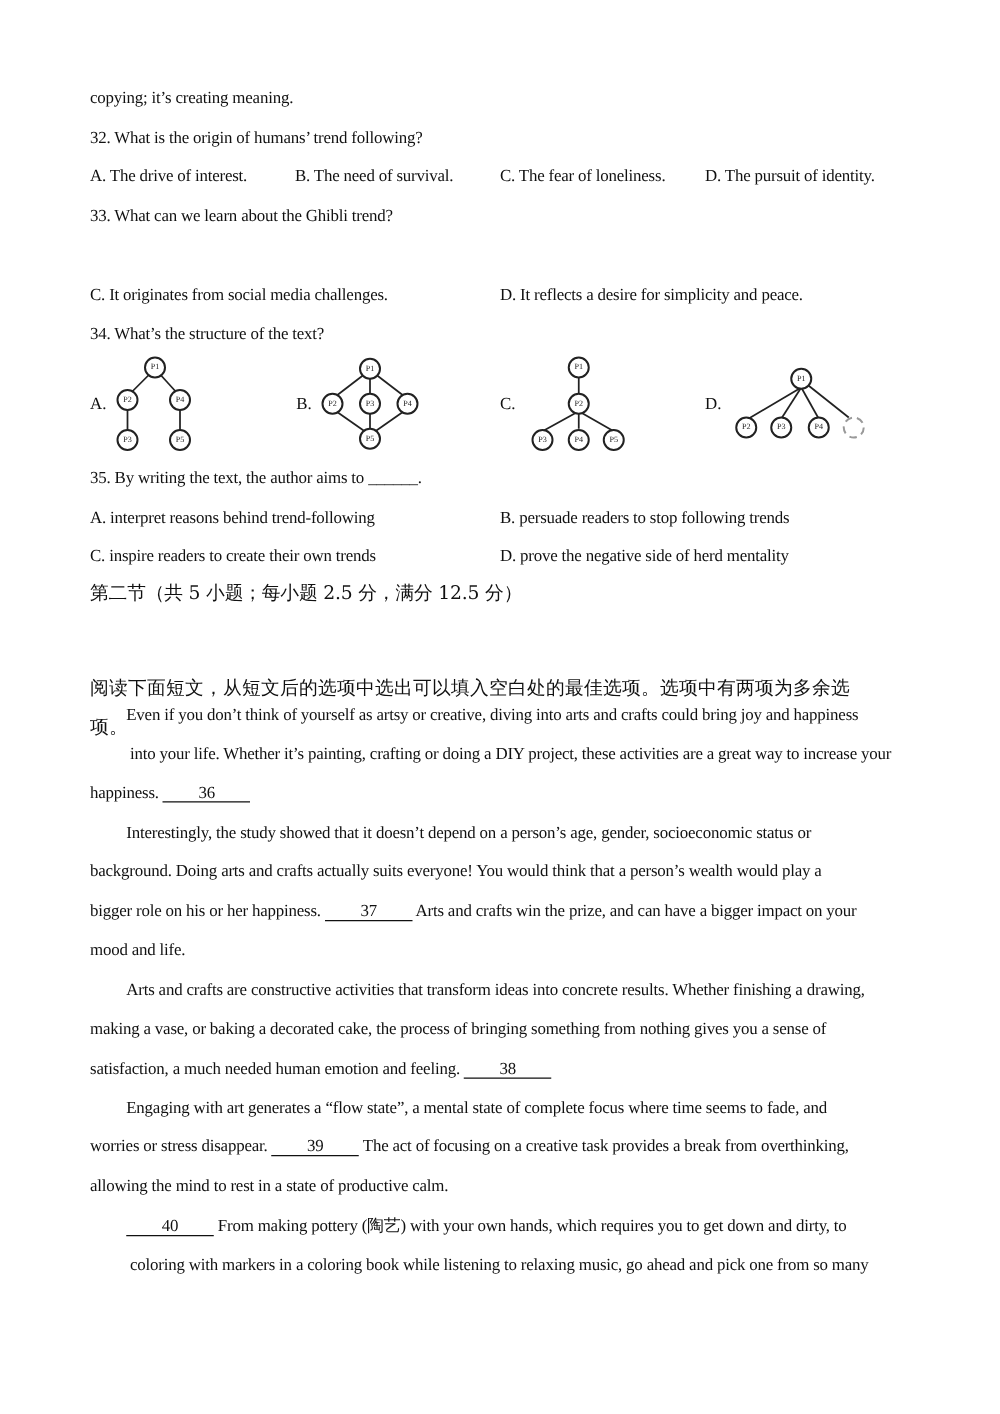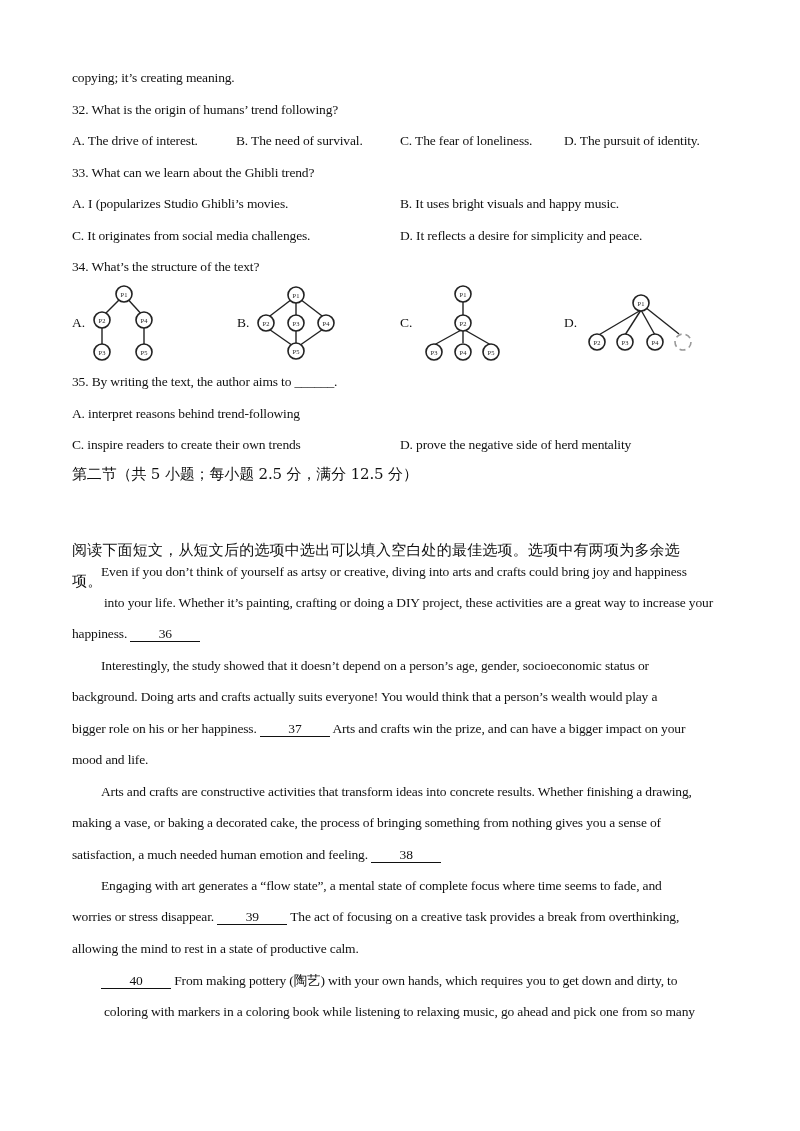--- a/index.html
+++ b/index.html
@@ -79,22 +79,20 @@
   <span class="opt" style="left:164px;"><span>B.</span> <span>The need of survival.</span></span>
   <span class="opt" style="left:328px;"><span>C.</span> <span>The fear of loneliness.</span></span>
   <span class="opt" style="left:492px;"><span>D.</span> <span>The pursuit of identity.</span></span>
 </div>
 
 <div class="line" style="top:164px;">
   <span>33.</span>
   <span>What can we learn about the Ghibli trend?</span>
 </div>
 <div class="line" style="top:195px; width:680px; height:18px;">
-  <span class="opt" style="left:0;"><span>A.</span> <span>I (popularizes Studio Ghibli’s movies.</span></span>
-  <span class="opt" style="left:328px;"><span>B.</span> <span>It uses bright visuals and happy music.</span></span>
 </div>
 <div class="line" style="top:227px; width:680px; height:18px;">
   <span class="opt" style="left:0;"><span>C.</span> <span>It originates from social media challenges.</span></span>
   <span class="opt" style="left:328px;"><span>D.</span> <span>It reflects a desire for simplicity and peace.</span></span>
 </div>
 
 <div class="line" style="top:258px;">
   <span>34.</span>
   <span>What’s the structure of the text?</span>
 </div>
@@ -219,20 +217,21 @@
       </g>
   </svg>
 </div>
 
 <div class="line" style="top:373px;">
   <span>35.</span>
   <span>By writing the text, the author aims to ______.</span>
 </div>
 <div class="line" style="top:405px; width:680px; height:18px;">
   <span class="opt" style="left:0;"><span>A.</span> <span>interpret reasons behind trend-following</span></span>
+  <span class="opt" style="left:328px;"><span>B.</span> <span>persuade readers to stop following trends</span></span>
 </div>
 <div class="line" style="top:436px; width:680px; height:18px;">
   <span class="opt" style="left:0;"><span>C.</span> <span>inspire readers to create their own trends</span></span>
   <span class="opt" style="left:328px;"><span>D.</span> <span>prove the negative side of herd mentality</span></span>
 </div>
 
 <div class="line cn-bold" style="top:465px; font-weight:normal;">第二节（共 5 小题；每小题 2.5 分，满分 12.5 分）</div>
 <div class="line cn" style="top:497px;">阅读下面短文，从短文后的选项中选出可以填入空白处的最佳选项。选项中有两项为多余选</div>
 <div class="line cn" style="top:528px;">项。</div>
 

